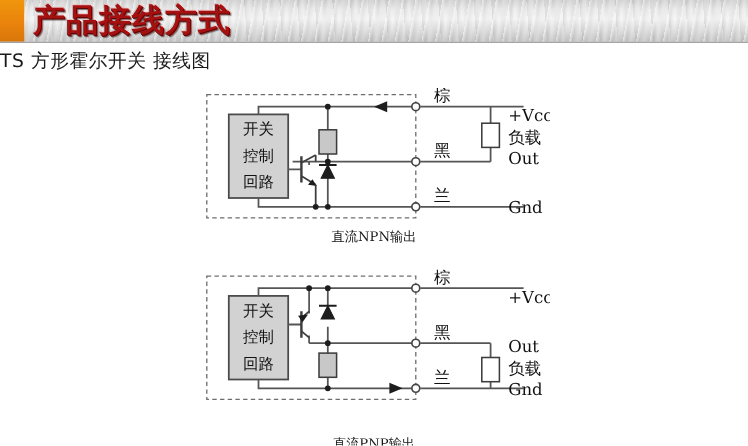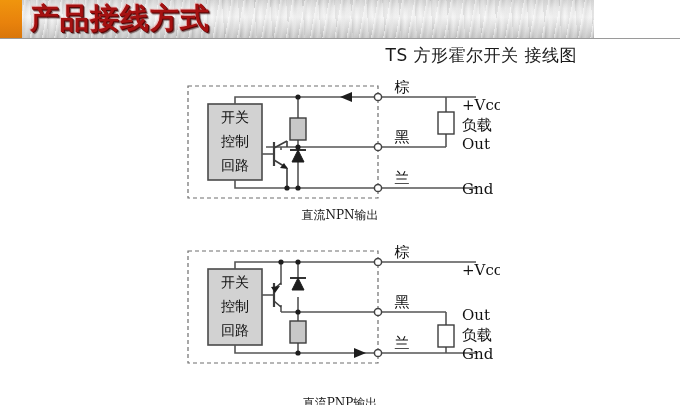--- a/index.html
+++ b/index.html
@@ -6,21 +6,21 @@
   body{
     width:680px;height:405px;
     background:#ffffff;
     font-family:"Liberation Sans","DejaVu Sans",sans-serif;
     overflow:hidden;
     position:relative;
   }
 
   
   .header{
-    position:absolute;left:0;top:0;width:594px;height:38px;
+    position:absolute;left:0;top:0;width:680px;height:38px;
     background:
       repeating-linear-gradient(100deg,
         rgba(255,255,255,0.55) 0px, rgba(255,255,255,0.0) 3px,
         rgba(255,255,255,0.30) 7px, rgba(255,255,255,0.0) 12px),
       repeating-linear-gradient(86deg,
         rgba(120,120,120,0.18) 0px, rgba(255,255,255,0.0) 5px,
         rgba(140,140,140,0.12) 9px, rgba(255,255,255,0.0) 16px),
       linear-gradient(to bottom,#cfcfcf 0%,#e9e9e9 22%,#f4f4f4 45%,#dcdcdc 72%,#bfbfbf 100%);
     overflow:hidden;
   }
@@ -42,21 +42,21 @@
     white-space:nowrap;
   }
   .header-bottomline{
     position:absolute;left:0;top:38px;width:680px;height:1px;
     background:#9a9a9a;
   }
 
   
   .page-title{
     position:absolute;left:0;top:44px;width:577px;
-    text-align:right;
+    text-align:left;
     font-family:"DejaVu Sans","Liberation Sans",sans-serif;
     font-size:17px;color:#1a1a1a;
     letter-spacing:0.5px;
   }
 
   
   .diagram{
     position:absolute;left:0;width:680px;
   }
   .diagram svg{display:block;margin:0 auto;}

